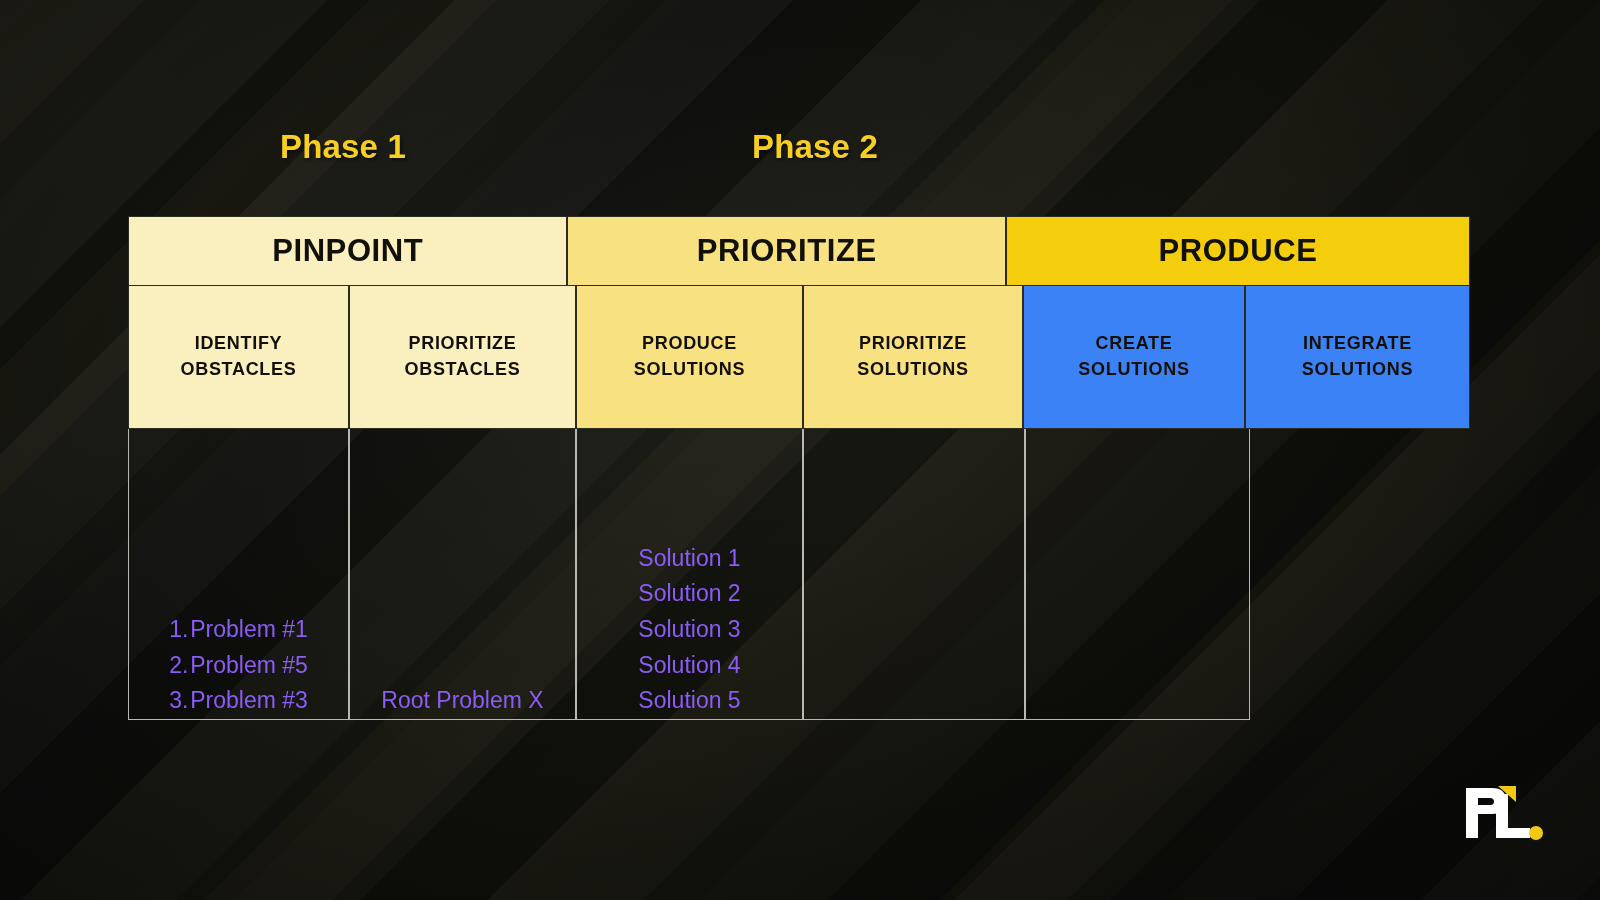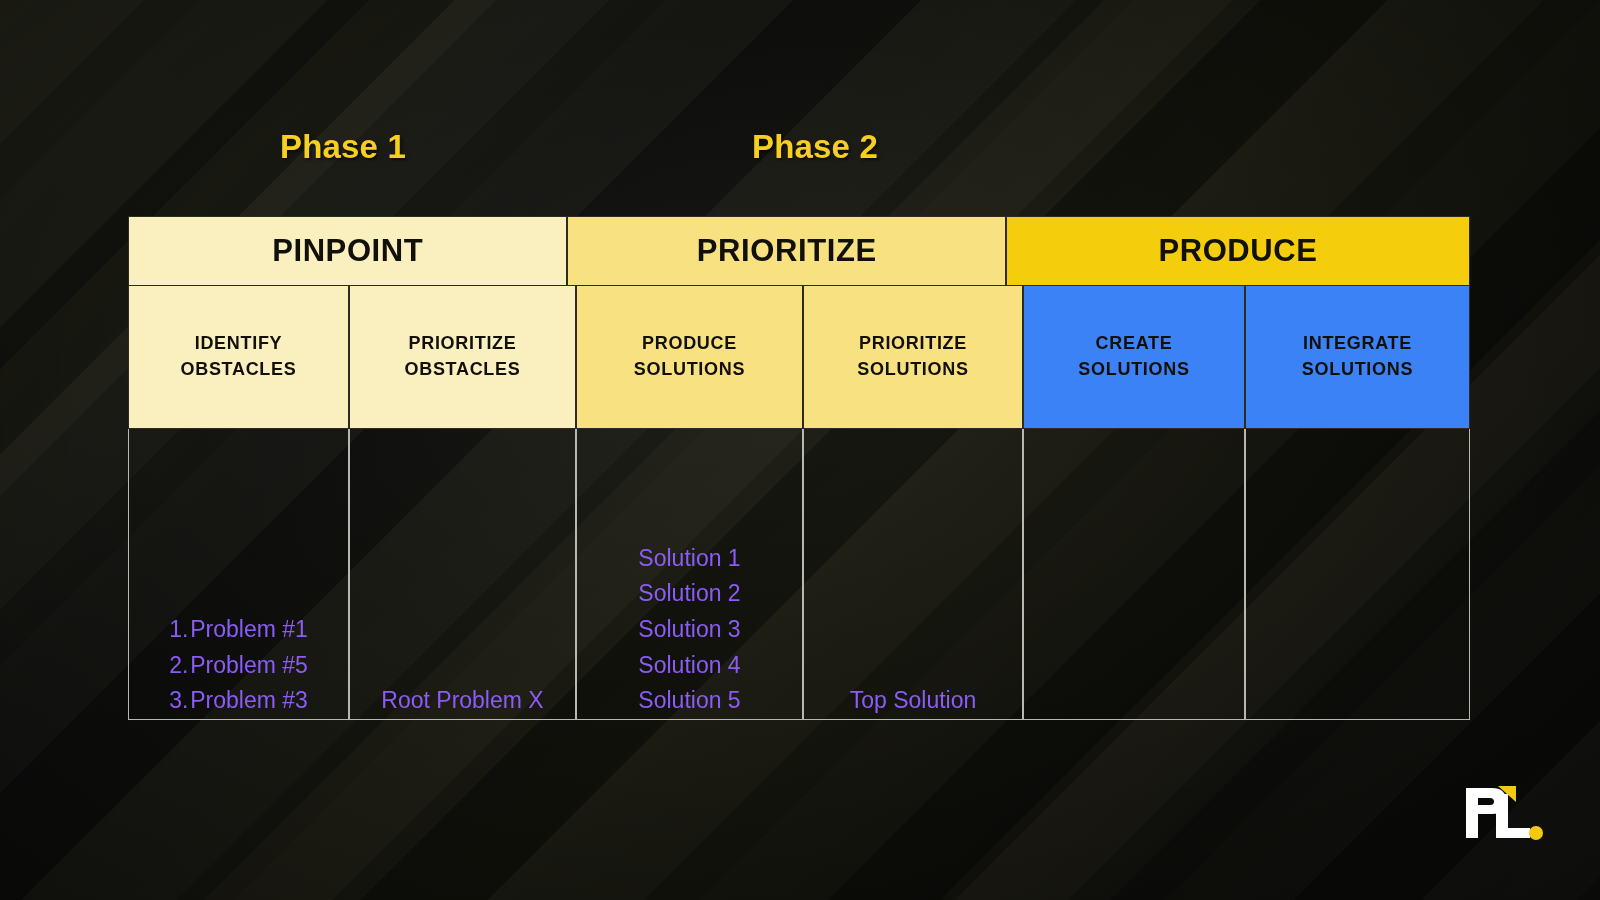--- a/index.html
+++ b/index.html
@@ -258,23 +258,20 @@
       <div class="cell bcell" id="b-generate-solutions">
         <div class="stack">
           <span>Solution 1</span>
           <span>Solution 2</span>
           <span>Solution 3</span>
           <span>Solution 4</span>
           <span>Solution 5</span>
         </div>
       </div>
 
-      <div class="cell bcell" id="b-prioritize-solutions">
-        <span>Top Solution</span>
-      </div>
 
       <div class="cell bcell" id="b-create-solutions">
         <span></span>
       </div>
 
       <div class="cell bcell" id="b-integrate-solutions">
         <span></span>
       </div>
 
     </div>

